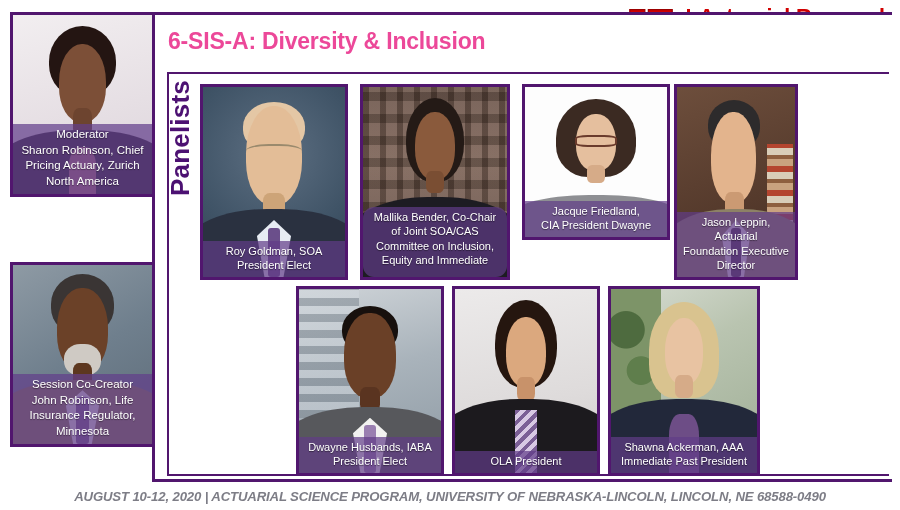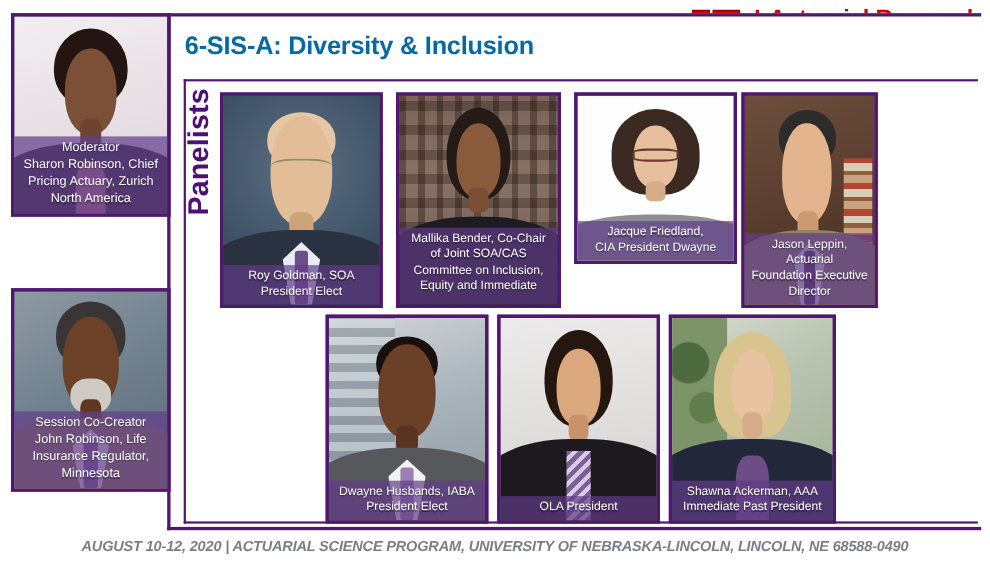--- a/index.html
+++ b/index.html
@@ -74,21 +74,21 @@
     left: 152px; top: 12px;
     width: 740px; height: 470px;
     border: 3px solid #51166e;
     border-right: none;
     background: #ffffff;
   }
   .title-bar {
     position: absolute;
     left: 168px; top: 28px;
     width: 400px;
-    color: #0369a1;
+    color: #ec4899;
     font-size: 23px;
     font-weight: bold;
     letter-spacing: -0.2px;
     white-space: nowrap;
   }
   .panel-box {
     position: absolute;
     left: 167px; top: 72px;
     width: 722px; height: 404px;
     border: 2px solid #51166e;
@@ -119,21 +119,21 @@
     position: absolute;
     left: 0; right: 0; bottom: 0;
     background: rgba(97,60,136,0.70);
     color: #ffffff;
     text-align: center;
     font-size: 11px;
     line-height: 1.32;
     padding: 3px 3px 4px 3px;
     text-shadow: 0 1px 1px rgba(0,0,0,0.5);
   }
-  .p-card.tall .caption { padding-bottom: 9px; }
+  .p-card.tall .caption { padding-bottom: 9px; border-radius: 11px; }
 
   
   .footer {
     position: absolute;
     left: 0; right: 0; bottom: 6px;
     text-align: center;
     color: #7d7d86;
     font-style: italic;
     font-weight: bold;
     font-size: 13.2px;

